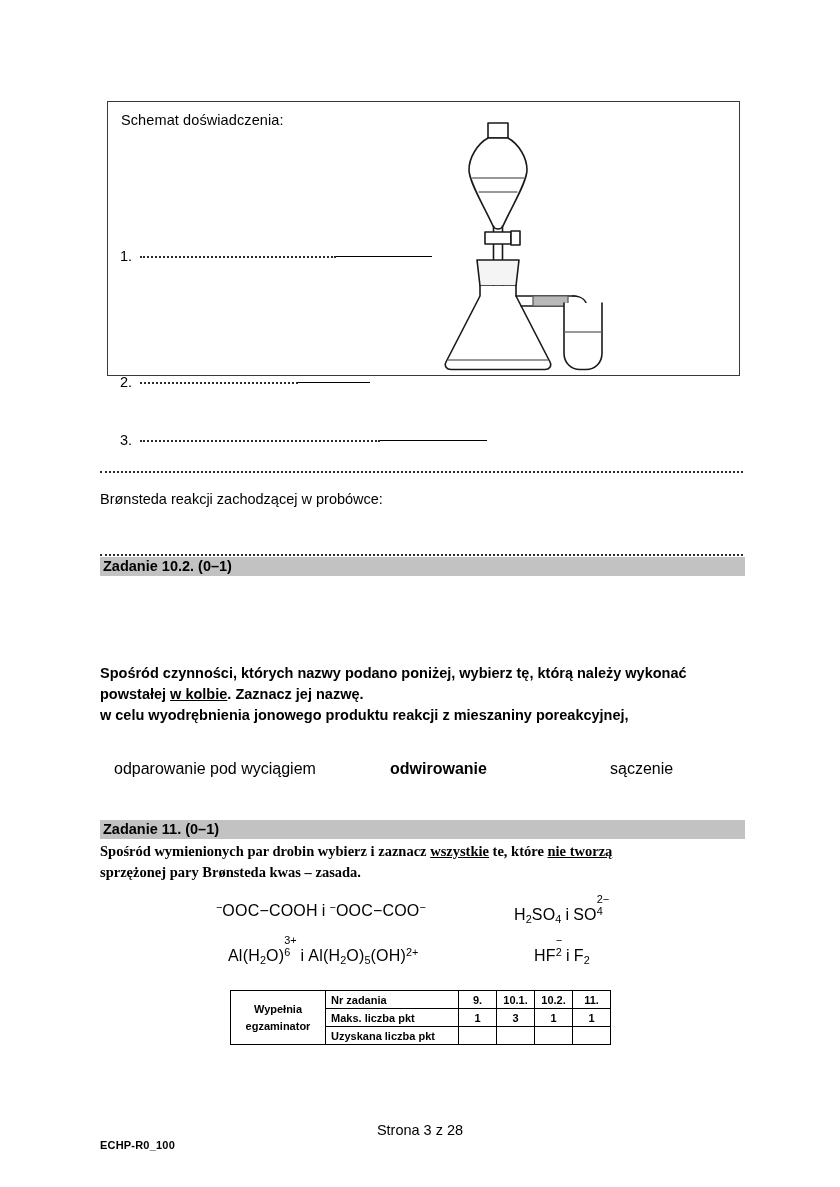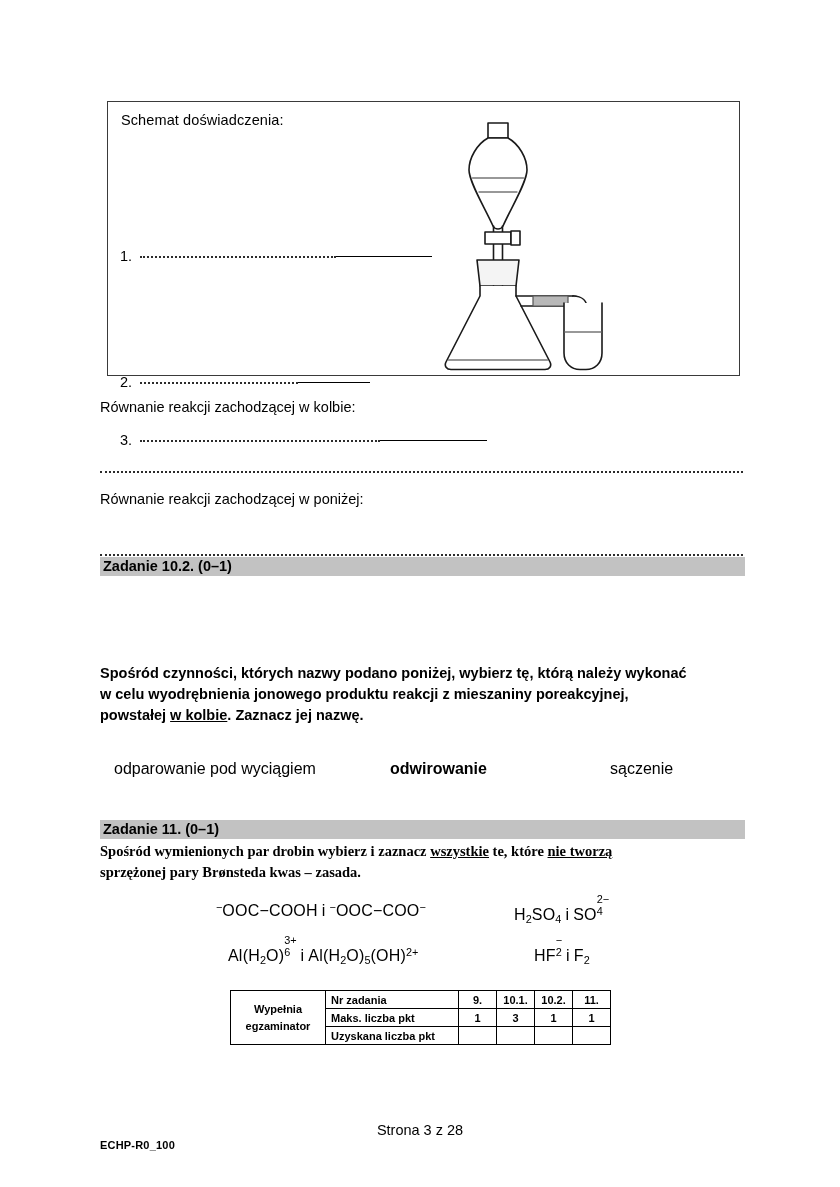--- a/index.html
+++ b/index.html
@@ -295,35 +295,34 @@
           <g>
             <path d="M131 193 L131 243 C131 253 138 259.5 147 259.5 L153 259.5 C162 259.5 169 253 169 243 L169 193"></path>
           </g>
 
           <line x1="132" y1="222" x2="168" y2="222" stroke="#777" stroke-width="1.3"></line>
         </g>
       </svg>
     </div>
   </div>
 
-  <div class="para" style="top:389px;">Równanie reakcji zachodzącej w kolbie:</div>
   <div class="dotline" style="top:463px;"></div>
 
-  <div class="para" style="top:481px;">Równanie reakcji zachodzącej w poniżej:</div>
+  <div class="para" style="top:481px;">Brønsteda reakcji zachodzącej w probówce:</div>
   <div class="dotline" style="top:546px;"></div>
 
   <div class="task-header" style="top:549px;">Zadanie 10.2. (0–1)</div>
 
 
   <div class="para bold" style="top:655px;">
     <div>Spośród czynności, których nazwy podano poniżej, wybierz tę, którą należy wykonać</div>
-    <div>w celu wyodrębnienia jonowego produktu reakcji z mieszaniny poreakcyjnej,</div>
     <div>
       <span>powstałej </span><span style="text-decoration:underline;">w kolbie</span><span>. Zaznacz jej nazwę.</span>
     </div>
+    <div>w celu wyodrębnienia jonowego produktu reakcji z mieszaniny poreakcyjnej,</div>
   </div>
 
   <div class="options" style="top:752px; height:20px;">
     <span class="opt" style="left:14px;">odparowanie pod wyciągiem</span>
     <span class="opt" style="left:290px;font-weight:bold;">odwirowanie</span>
     <span class="opt" style="left:510px;">sączenie</span>
   </div>
 
   <div class="task-header" style="top:812px;">Zadanie 11. (0–1)</div>
 

